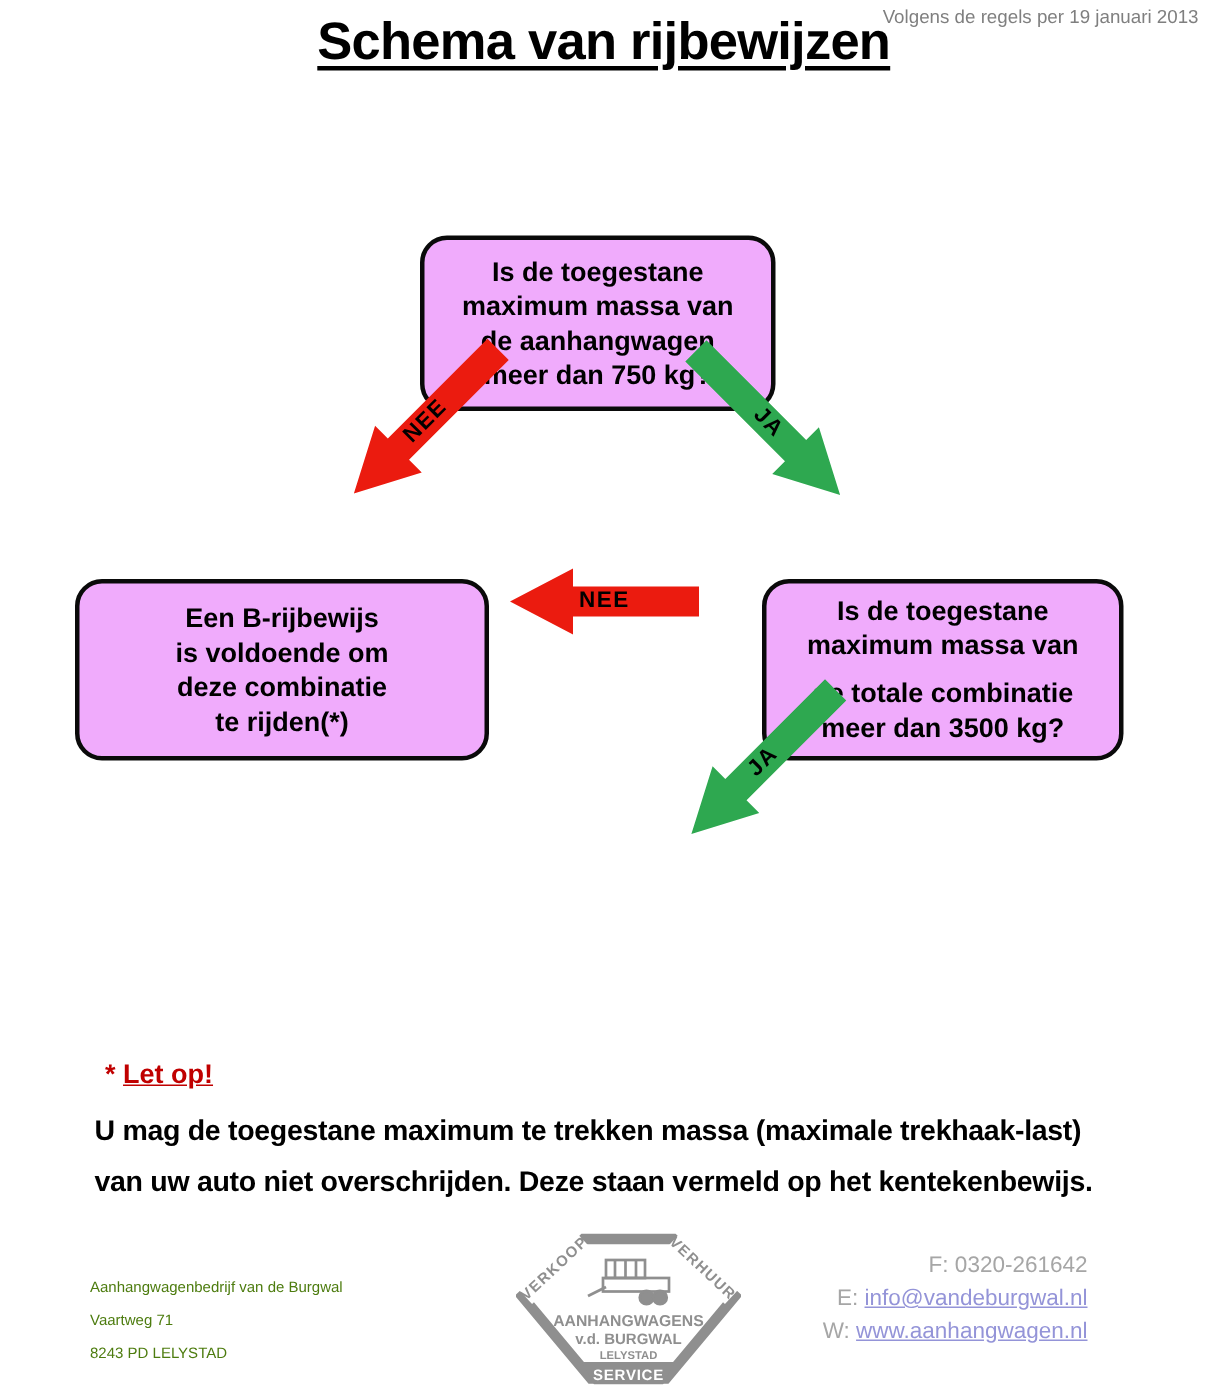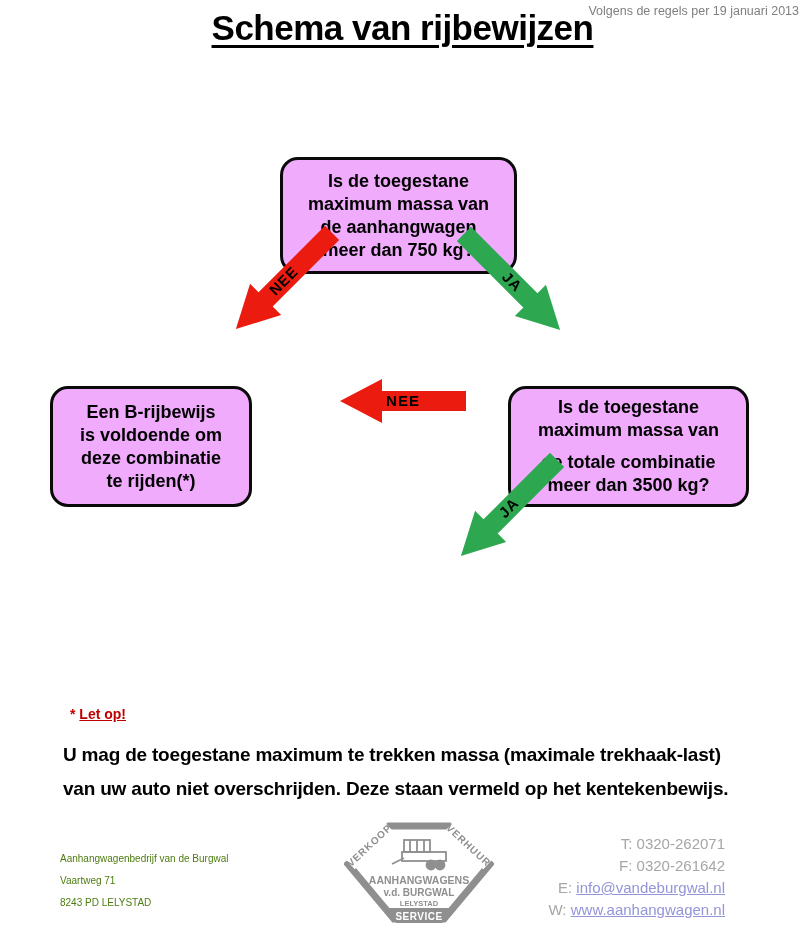--- a/index.html
+++ b/index.html
@@ -21,21 +21,21 @@
 
   
   .box {
     position:absolute; box-sizing:border-box;
     border:3px solid #0a0a0a; border-radius:18px; background:#f0abfc;
     display:flex; flex-direction:column; align-items:center; justify-content:center;
     text-align:center; font-weight:bold; font-size:18px; line-height:23px;margin-top:48px;
   }
   .box-text { white-space:pre-line; }
   .box-top    { left:280px; top:109px; width:237px; height:117px; }
-  .box-left   { left:50px;  top:338px; width:202px; height:121px; }
+  .box-left   { left:50px;  top:338px; width:276px; height:121px; }
   .box-right  { left:508px; top:338px; width:241px; height:121px; }
   .box-bottom { left:281px; top:567px; width:236px; height:118px; }
   .box-right .para2 { margin-top:9px; }
 
   
   .arrow { position:absolute; }
   .arrow svg { display:block; width:100%; height:100%; }
   .arrow .arrow-label {
     position:absolute; left:0; right:0; top:50%; transform:translateY(-54%);
     text-align:center; font-weight:bold; font-size:15px; letter-spacing:1px; color:#000;
@@ -43,21 +43,21 @@
   .arrow.red   { color:#eb1b0f; }
   .arrow.green { color:#2ea850; }
   .arrow-nee-1 { left:214px; top:258px; width:140px; height:46px; transform:rotate(-45deg); }
   .arrow-ja-1  { left:442px; top:259px; width:140px; height:46px; transform:rotate(45deg); }
   .arrow-nee-2 { left:338px; top:378px; width:130px; height:46px; }
   .arrow-ja-2  { left:439px; top:485px; width:140px; height:46px; transform:rotate(-45deg); }
 
   
   .letop {
     position:absolute; left:70px; top:706px;
-    font-size:14px; font-weight:bold; color:#c00000;
+    font-size:18px; font-weight:bold; color:#c00000;
   }
   .letop .heading { text-decoration:underline; }
   .note-body {
     position:absolute; left:63px; top:738px;
     font-size:19px; font-weight:bold; color:#000;
     line-height:34px; white-space:pre-line; letter-spacing:-0.2px;
   }
 
   
   .address {
@@ -160,19 +160,18 @@
       <circle cx="96" cy="43" r="4.5" fill="#8f8f8f"></circle>
     </g>
     <text x="75" y="62" text-anchor="middle" font-size="10.5" font-weight="bold" fill="#8f8f8f">AANHANGWAGENS</text>
     <text x="75" y="74" text-anchor="middle" font-size="10" font-weight="bold" fill="#8f8f8f">v.d. BURGWAL</text>
     <text x="75" y="84" text-anchor="middle" font-size="7.5" font-weight="bold" fill="#8f8f8f">LELYSTAD</text>
     <polygon points="44,86 106,86 98,101 52,101" fill="#8f8f8f"></polygon>
     <text x="75" y="98" text-anchor="middle" font-size="10" font-weight="bold" letter-spacing="0.5" fill="#ffffff">SERVICE</text>
   </svg>
 
   <div class="contact">
-    <div><span>T: </span><span>0320-262071</span></div>
     <div><span>F: </span><span>0320-261642</span></div>
     <div><span>E: </span><a>info@vandeburgwal.nl</a></div>
     <div><span>W: </span><a>www.aanhangwagen.nl</a></div>
   </div>
 
 </div>
 
 </body></html>

